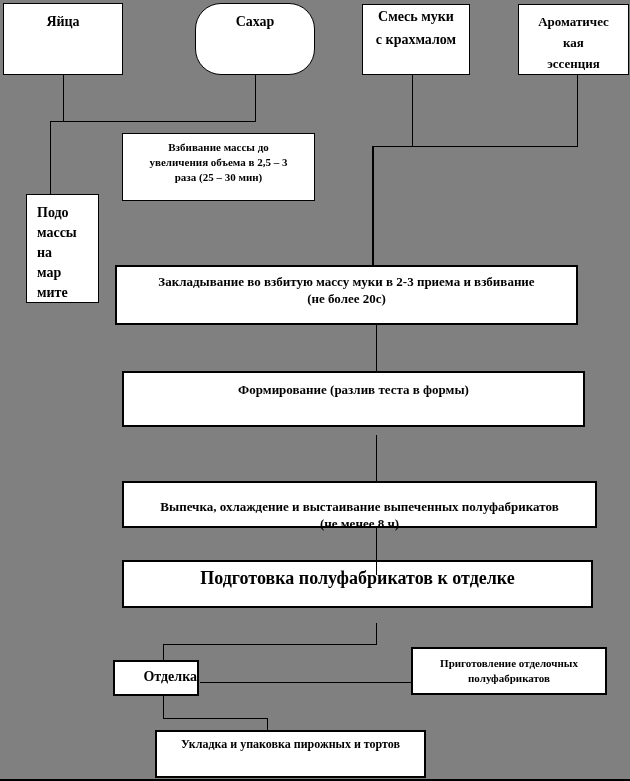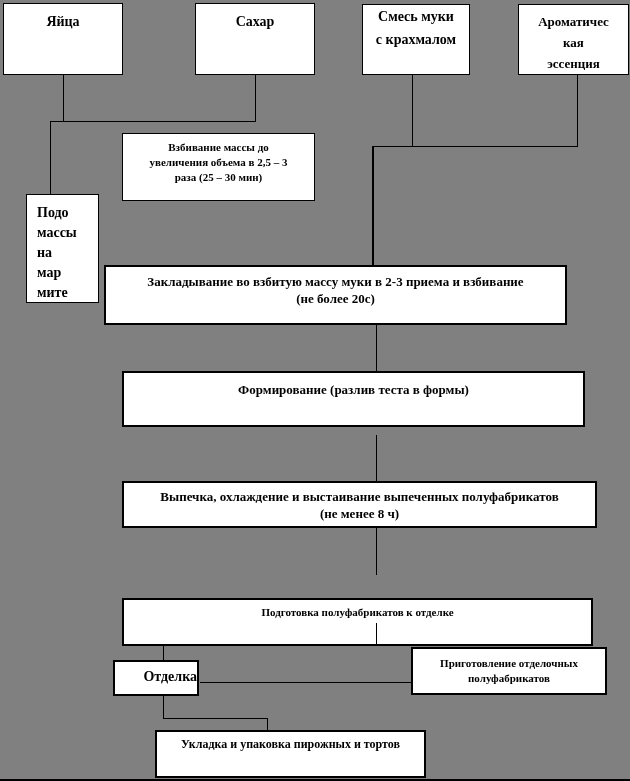--- a/index.html
+++ b/index.html
@@ -20,29 +20,29 @@
     box-sizing: border-box;
     text-align: center;
   }
   .ln { display: block; }
   .line {
     position: absolute;
     background: #000000;
   }
   
   .b-eggs      { left: 3px;   top: 3px;   width: 120px; height: 72px;  font-size: 14px; padding-top: 10px; }
-  .b-sugar     { left: 195px; top: 3px;   width: 120px; height: 72px;  font-size: 14px; padding-top: 10px; }
+  .b-sugar     { left: 195px; top: 3px;   width: 120px; height: 72px;  font-size: 14px; padding-top: 10px; border-radius: 26px; }
   .b-flour     { left: 362px; top: 4px;   width: 108px; height: 71px;  font-size: 14px; padding-top: 0;  line-height: 23px; }
   .b-essence   { left: 518px; top: 4px;   width: 111px; height: 71px;  font-size: 13px; padding-top: 6px;  line-height: 21px; }
   .b-whipping  { left: 122px; top: 133px; width: 193px; height: 68px;  font-size: 11px; padding-top: 6px;  line-height: 15px; }
   .b-heating   { left: 26px;  top: 194px; width: 73px;  height: 109px; font-size: 14px; padding: 8px 4px 0 10px; text-align: left; line-height: 20px; }
-  .b-folding   { left: 104px; top: 265px; width: 463px; height: 60px;  font-size: 13px; padding-top: 6px;  line-height: 17px; border-width: 2px; }
+  .b-folding   { left: 115px; top: 265px; width: 463px; height: 60px;  font-size: 13px; padding-top: 6px;  line-height: 17px; border-width: 2px; }
   .b-forming   { left: 122px; top: 371px; width: 463px; height: 56px;  font-size: 13px; padding-top: 9px;  border-width: 2px; }
-  .b-baking    { left: 122px; top: 481px; width: 475px; height: 47px;  font-size: 13px; padding-top: 5px;  line-height: 17px; border-width: 2px; }
-  .b-prep      { left: 122px; top: 598px; width: 471px; height: 48px;  font-size: 11px; padding-top: 6px;  border-width: 2px; }
+  .b-baking    { left: 122px; top: 481px; width: 475px; height: 47px;  font-size: 13px; padding-top: 15px;  line-height: 17px; border-width: 2px; }
+  .b-prep      { left: 122px; top: 560px; width: 471px; height: 48px;  font-size: 18px; padding-top: 6px;  border-width: 2px; }
   .b-finishing { left: 113px; top: 660px; width: 86px;  height: 36px;  font-size: 14px; padding-top: 7px;  border-width: 2px; text-align: right; }
   .b-finsemis  { left: 411px; top: 647px; width: 196px; height: 48px;  font-size: 11px; padding-top: 7px;  line-height: 15px; border-width: 2px; }
   .b-packing   { left: 155px; top: 730px; width: 271px; height: 48px;  font-size: 12px; padding-top: 5px;  border-width: 2px; }
 </style>
 </head>
 <body>
 
 <div class="canvas">
 
   <div class="box b-eggs">

